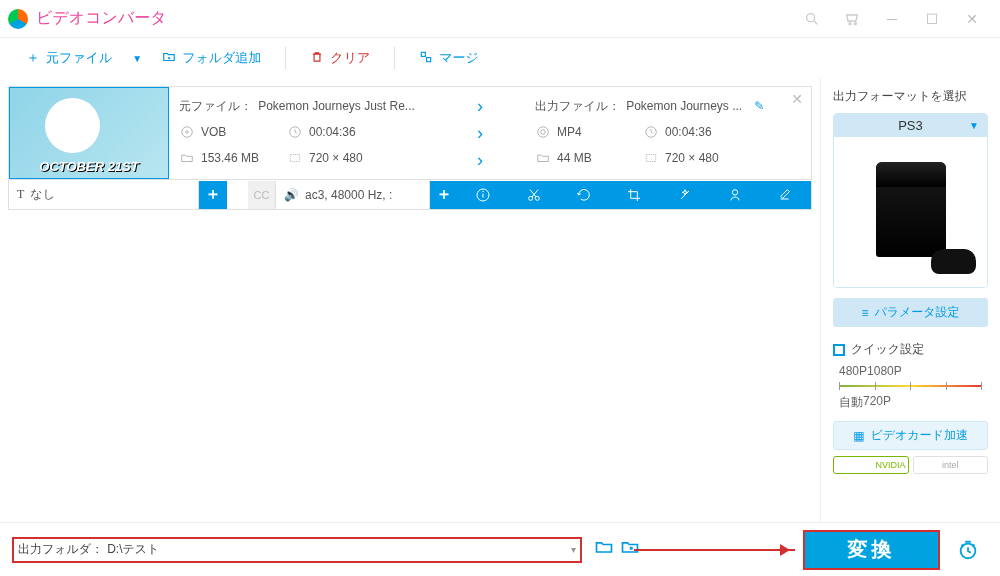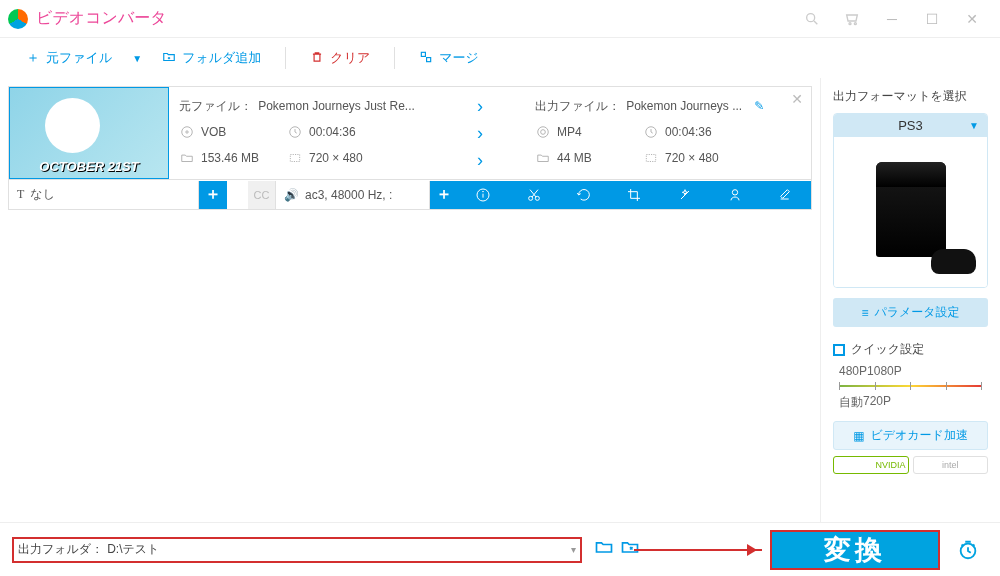--- a/index.html
+++ b/index.html
@@ -77,21 +77,21 @@
 .badges span.nv{ color:#76b900; border-color:#76b900;text-align:right;}
 
 .bottom { position:absolute; left:0; right:0; bottom:0; height:54px; display:flex; align-items:center; padding:0 12px; border-top:1px solid #eee;}
 .outbox { border:2px solid #d32f2f; display:flex; align-items:center; height:26px; width:570px; padding:0 4px;}
 .outbox label{ font-size:12px; color:#444; margin-right:4px;}
 .outbox input{ flex:1; border:none; outline:none; font-size:12px; color:#444;}
 .outbox .dd{ color:#999; font-size:10px;}
 .foldericon{ margin:0 12px; color:#0099e5; font-size:18px;}
 .arrow{ flex:1; height:2px; background:#d32f2f; position:relative; margin:0 8px;}
 .arrow::after{ content:""; position:absolute; right:-1px; top:-5px; border:6px solid transparent; border-left:10px solid #d32f2f;}
-.convert{ width:170px; height:40px; background:#00a3e0; color:#fff; font-size:27px; font-weight:bold; display:flex; align-items:center; justify-content:center; border:2px solid #d32f2f; letter-spacing:4px;}
+.convert{ width:137px; height:40px; background:#00a3e0; color:#fff; font-size:20px; font-weight:bold; display:flex; align-items:center; justify-content:center; border:2px solid #d32f2f; letter-spacing:4px;}
 .clockbtn{ width:40px; height:40px; display:flex; align-items:center; justify-content:center; color:#00a3e0; font-size:20px; margin-left:8px;}
 
 .midfold{ position:absolute; left:620px; bottom:15px; color:#0099e5;}
 </style>
 </head>
 <body>
 
 <div class="titlebar">
   <div class="logo"></div>
   <div class="title">ビデオコンバータ</div>

